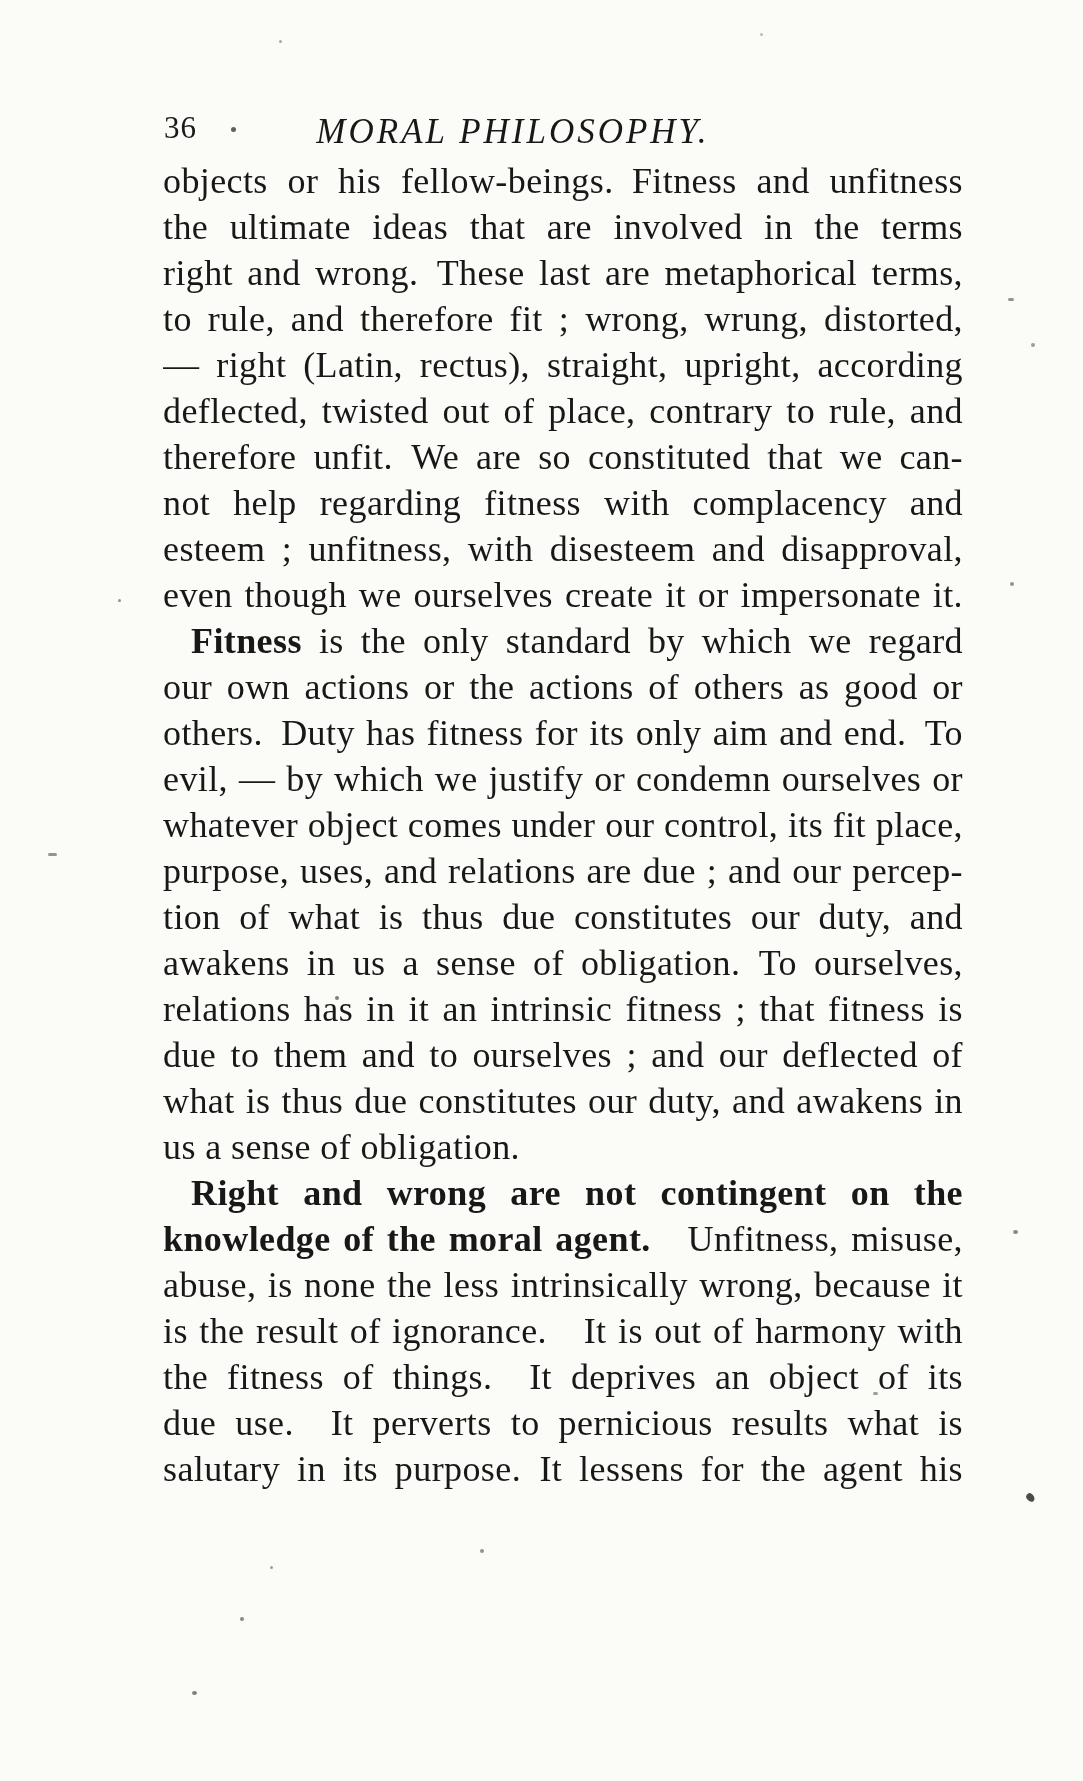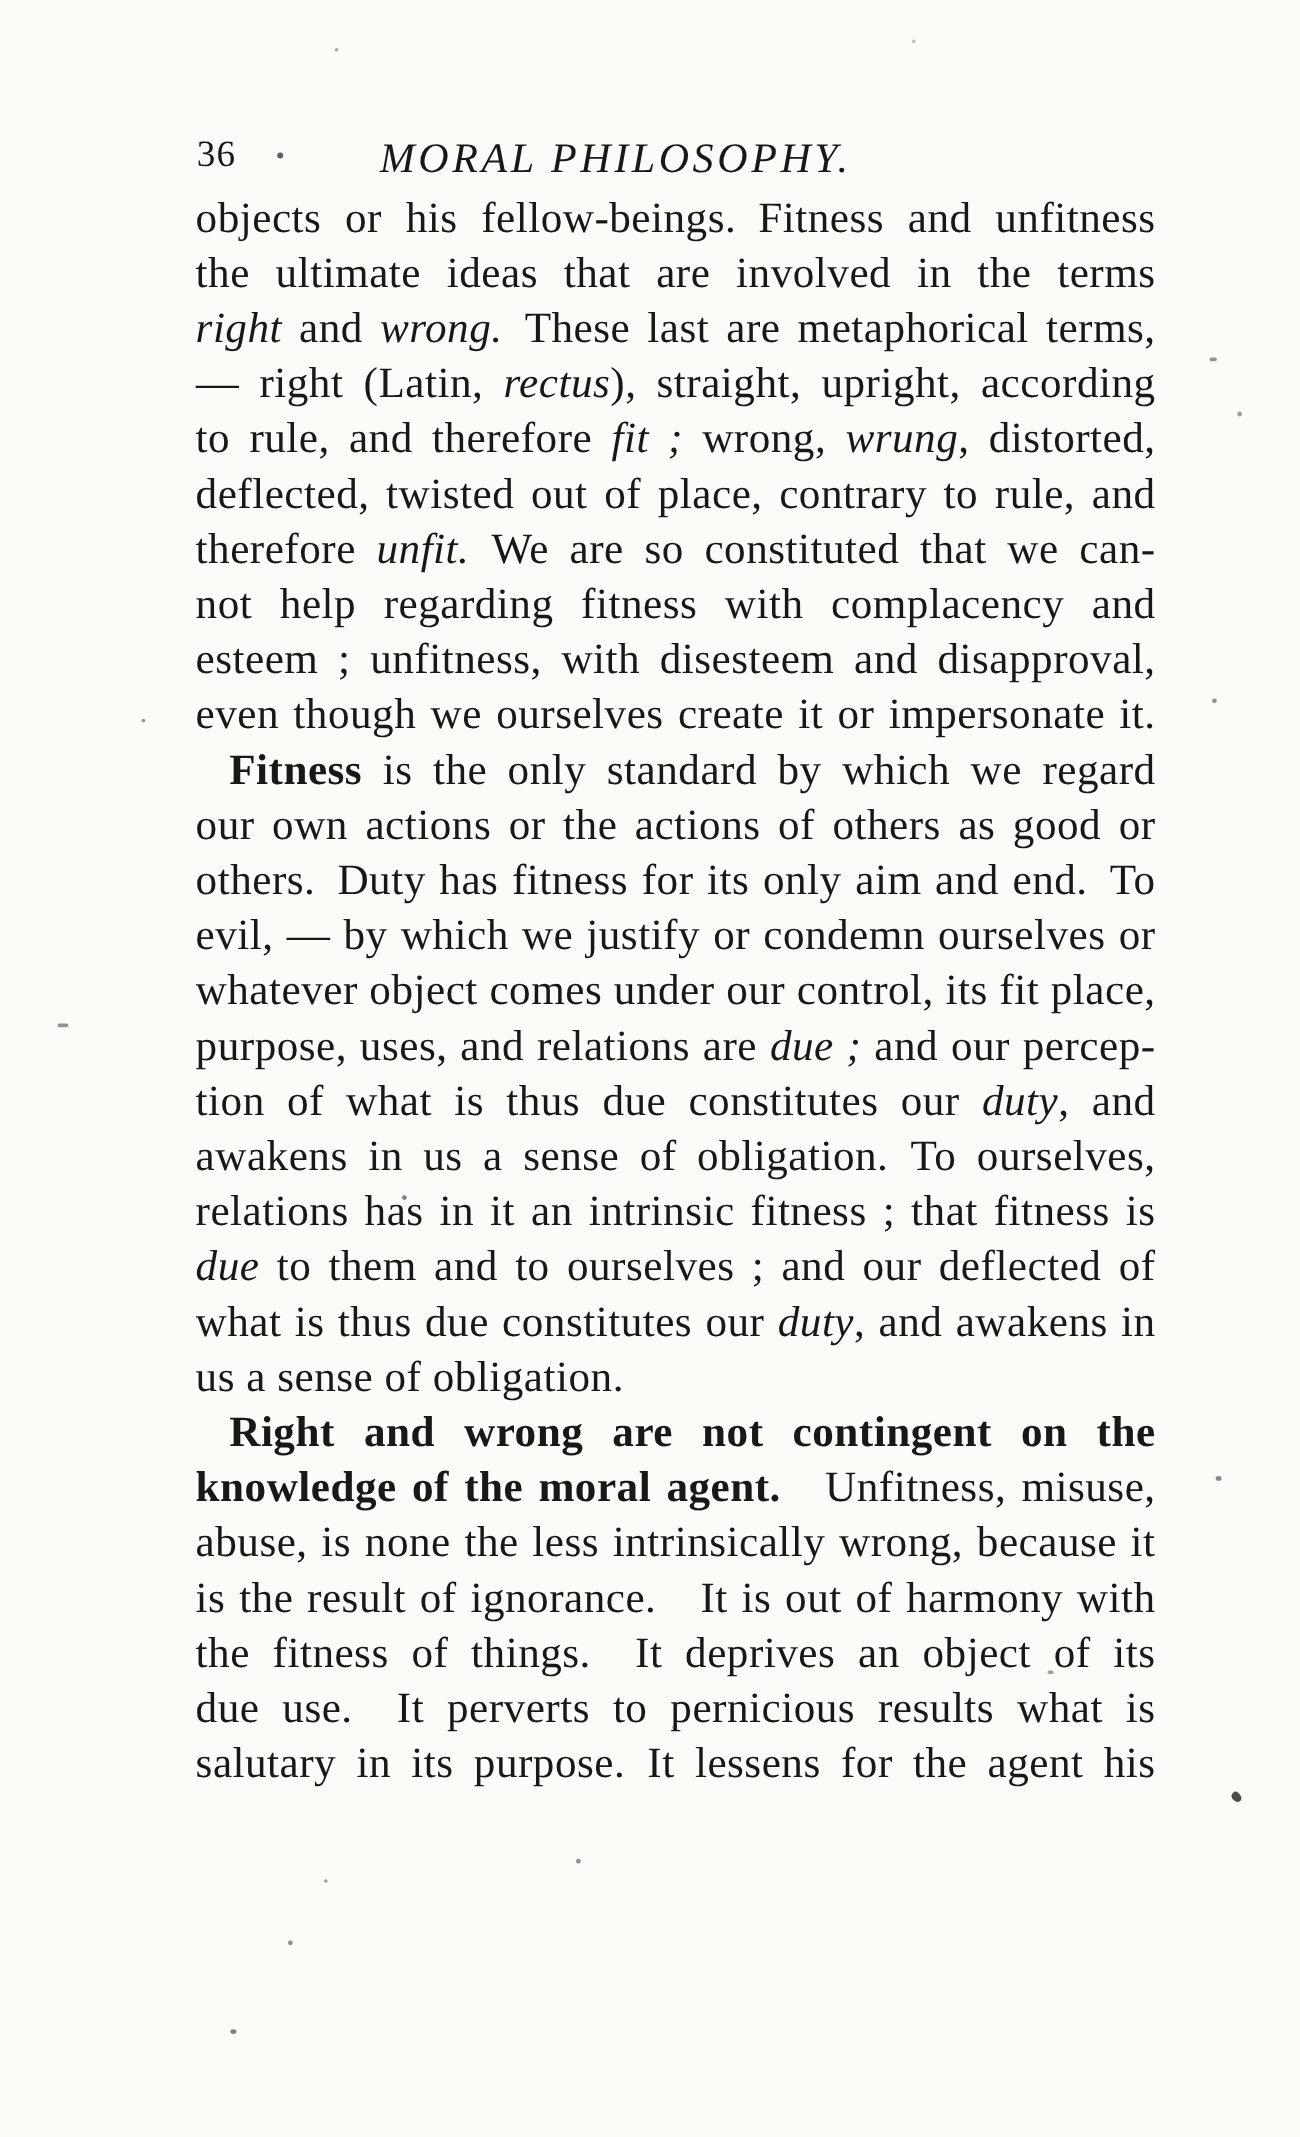--- a/index.html
+++ b/index.html
@@ -26,43 +26,43 @@
     font-size:36px;line-height:46px;letter-spacing:0.4px;
   }
   .line{
     text-align:justify;
     text-align-last:justify;
     height:46px;
     overflow:hidden;
   }
   .line.last{text-align-last:left;}
   .line.indent{padding-left:28px;}
-  .it{font-style:italic;}
+  .it{}
   .bd{font-weight:bold;}
   .rm{font-style:normal;}
   .speck{position:absolute;background:#2b2b2b;border-radius:50%;}
   .speck.dash{border-radius:2px;}
   .speck.blot{border-radius:40% 60% 50% 50%;transform:rotate(40deg);}
 </style>
 </head>
 <body>
 
 <div class="page">
 
   <div class="page-number">36</div>
 
   <div class="running-header">MORAL PHILOSOPHY.</div>
 
   <div class="text-block">
       <div>
         <div class="line"><span class="rm">objects or his fellow-beings. Fitness and unfitness are</span></div>
         <div class="line"><span class="rm">the ultimate ideas that are involved in the terms</span></div>
         <div class="line"><span class="it">right</span><span class="rm"> and </span><span class="it">wrong.</span><span class="rm"> These last are metaphorical terms,</span></div>
+        <div class="line"><span class="rm">to rule, and therefore </span><span class="it">fit ;</span><span class="rm"> wrong, </span><span class="it">wrung</span><span class="rm">, distorted,</span></div>
         <div class="line"><span class="rm">— right (Latin, </span><span class="it">rectus</span><span class="rm">), straight, upright, according</span></div>
-        <div class="line"><span class="rm">to rule, and therefore </span><span class="it">fit ;</span><span class="rm"> wrong, </span><span class="it">wrung</span><span class="rm">, distorted,</span></div>
         <div class="line"><span class="rm">deflected, twisted out of place, contrary to rule, and</span></div>
         <div class="line"><span class="rm">therefore </span><span class="it">unfit.</span><span class="rm"> We are so constituted that we can-</span></div>
         <div class="line"><span class="rm">not help regarding fitness with complacency and</span></div>
         <div class="line"><span class="rm">esteem ; unfitness, with disesteem and disapproval,</span></div>
         <div class="line"><span class="rm">even though we ourselves create it or impersonate it.</span></div>
       </div>
       <div>
         <div class="line indent"><span class="bd">Fitness</span><span class="rm"> is the only standard by which we regard</span></div>
         <div class="line"><span class="rm">our own actions or the actions of others as good or</span></div>
         <div class="line"><span class="rm">others. Duty has fitness for its only aim and end. To</span></div>

